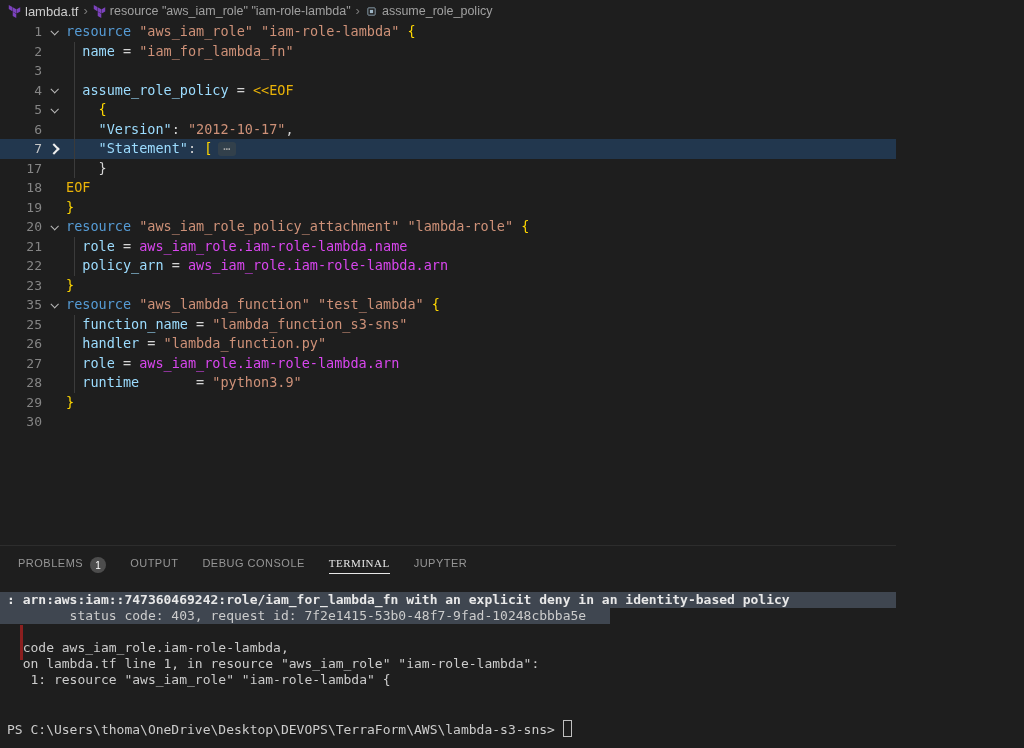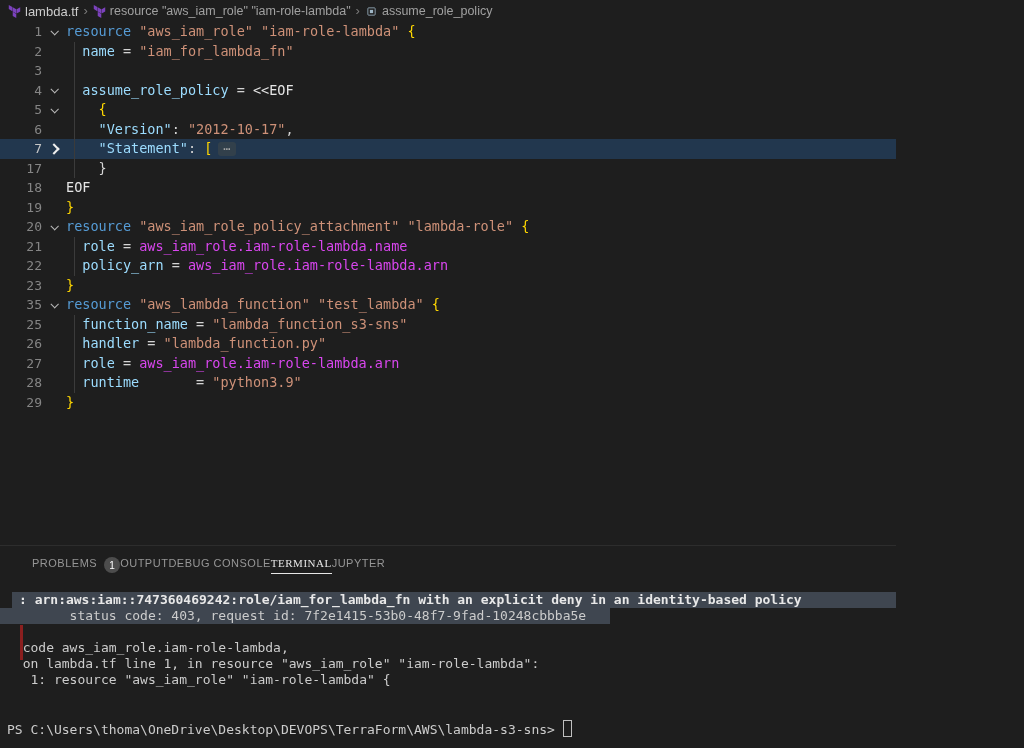--- a/index.html
+++ b/index.html
@@ -29,41 +29,41 @@
                       border-bottom:2px solid #efefef;transform:rotate(-45deg);}
   .code{display:block;flex:1;white-space:pre;position:relative;color:#d4d4d4;}
   .code.has-guide::before{content:'';position:absolute;left:8px;top:0;bottom:0;
                           border-left:1px solid #3b3b3b;}
   .tok-kw{color:#569cd6;}
   .tok-str{color:#ce9178;}
   .tok-prop{color:#9cdcfe;}
   .tok-ref{color:#d946ef;}
   .tok-plain{color:#d4d4d4;}
   .tok-brace{color:#ffd700;}
-  .tok-heredoc{color:#e5e5e5;}
+  .tok-heredoc{color:#eab308;}
   .tok-fold{color:#a6a6a6;background:#32404b;border-radius:3px;padding:0 5px;margin-left:6px;
             font-size:12px;}
 
   
   .panel{position:absolute;left:0;top:545px;width:1024px;height:203px;background:#1e1e1e;
          border-top:1px solid #2d2d2d;}
-  .panel-tabs{display:flex;align-items:center;height:38px;padding:0 32px;
+  .panel-tabs{display:flex;align-items:center;height:38px;padding:0 18px;gap:24px;
               font-size:11px;letter-spacing:.5px;color:#969696;}
   .tab{display:flex;align-items:center;gap:7px;cursor:pointer;height:100%;}
   .tab .tlabel{padding-bottom:4px;border-bottom:1px solid transparent;}
   .tab.active{color:#e7e7e7;}
   .tab.active .tlabel{border-bottom:1px solid #e7e7e7;font-family:Liberation Serif, serif;}
   .badge{background:#4d4d4d;color:#ffffff;border-radius:50%;width:16px;height:16px;
          display:flex;align-items:center;justify-content:center;font-size:10px;letter-spacing:0;}
 
   
   .terminal{position:relative;height:165px;padding-top:8px;color:#cccccc;
             font-family:"DejaVu Sans Mono","Liberation Mono",monospace;font-size:13px;}
   .t-line{height:16px;line-height:16px;white-space:pre;padding-left:7px;}
-  .t-line.sel-full{background:#3f4650;margin-left:12px;}
+  .t-line.sel-full{background:#3f4650;}
   .t-line.sel-part{background:linear-gradient(to right,#3f4650 0,#3f4650 610px,transparent 610px);}
   .t-line.t-bold{font-weight:bold;color:#e8e8e8;}
   .error-bar{position:absolute;left:20px;top:41px;width:3px;height:35px;background:#8b1f1f;}
   .cursor{display:inline-block;width:7px;height:15px;border:1px solid #c0c0c0;
           margin-left:8px;vertical-align:text-bottom;}
 </style>
 </head>
 <body>
 
 <div class="app">
@@ -186,20 +186,25 @@
       <div class="code-row">
         <span class="lnum">28</span>
         <span class="fold"></span>
         <span class="code has-guide"><span class="tok-plain">  </span><span class="tok-prop">runtime</span><span class="tok-plain">       = </span><span class="tok-str">"python3.9"</span></span>
       </div>
       <div class="code-row">
         <span class="lnum">29</span>
         <span class="fold"></span>
         <span class="code"><span class="tok-brace">}</span></span>
       </div>
+      <div class="code-row">
+        <span class="lnum">30</span>
+        <span class="fold"></span>
+        <span class="code"></span>
+      </div>
     </div>
 
   <div class="panel">
     <div class="panel-tabs">
       <div class="tab">
         <span class="tlabel">PROBLEMS</span>
         <span class="badge">1</span>
       </div>
       <div class="tab">
         <span class="tlabel">OUTPUT</span>

